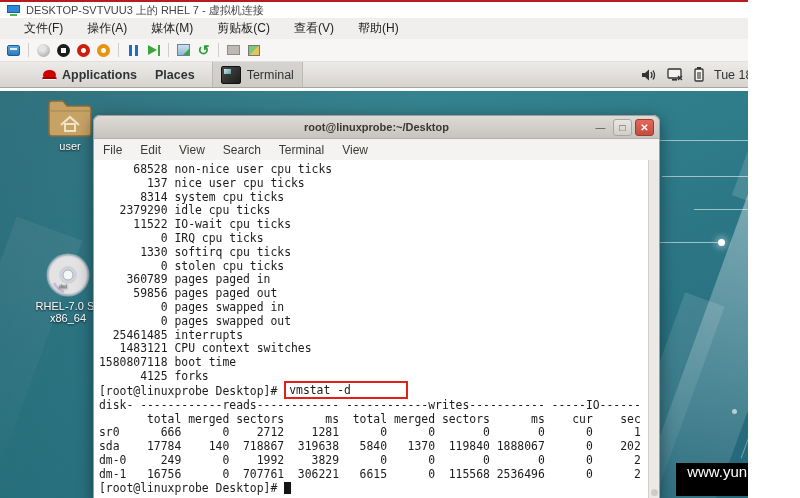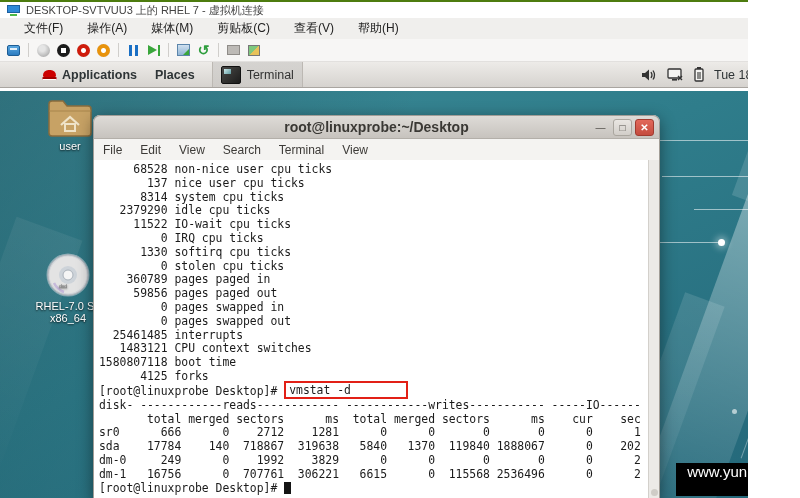--- a/index.html
+++ b/index.html
@@ -1,17 +1,17 @@
 <!DOCTYPE html>
 <html><head>
 <meta charset="utf-8">
 <style>
   * { margin:0; padding:0; box-sizing:border-box; }
   html,body { width:800px; height:498px; overflow:hidden; font-family:"Liberation Sans",sans-serif; background:#fff; }
-  .vm-window { position:relative; width:748px; height:498px; border-top:2px solid #4d7c0f; overflow:hidden; }
+  .vm-window { position:relative; width:748px; height:498px; border-top:2px solid #b91c1c; overflow:hidden; }
 
   
   .vm-titlebar { height:16px; background:#ffffff; display:flex; align-items:center; padding-left:7px; }
   .vm-title { font-size:11px; color:#444; margin-left:6px; white-space:nowrap; }
   .hv-icon { width:13px; height:11px; position:relative; display:inline-block; }
   .hv-icon .scr { position:absolute; top:0; left:0; width:13px; height:8px; background:#2e8ad8; border:1px solid #1b5fa0; }
   .hv-icon .std { position:absolute; bottom:0; left:3px; width:7px; height:2px; background:#4db848; }
   .vm-menubar { height:21px; background:#f0efed; display:flex; align-items:center; font-size:12px; color:#222;padding-left:12px; }
   .vm-menubar span { padding:0 12px; cursor:default; }
   .vm-toolbar { height:23px; background:#f7f6f5; border-bottom:1px solid #e2e0de; display:flex; align-items:center; padding-left:6px; gap:5px; }
@@ -63,21 +63,21 @@
   .dot.sm { width:5px; height:5px; }
 
   
   .dicon { position:absolute; width:76px; text-align:center; color:#fff; font-size:11px; text-shadow:0 1px 2px rgba(0,0,0,0.85); z-index:1; }
   .dicon .glyph { display:flex; justify-content:center; margin-bottom:3px; }
   .dicon .lbl { line-height:12px; }
 
   
   .term-win { position:absolute; left:93px; top:24px; width:567px; height:385px; z-index:5; box-shadow:0 4px 16px rgba(0,0,0,0.45); border-radius:7px 7px 0 0; background:#fff; }
   .t-titlebar { height:24px; background:linear-gradient(180deg,#dedbd7,#c7c3be); border:1px solid #a19d97; border-bottom:1px solid #b3afa9; border-radius:7px 7px 0 0; display:flex; align-items:center; position:relative; }
-  .t-title { flex:1; text-align:center; font-size:14px; font-weight:bold; color:#3a3834; }
+  .t-title { flex:1; text-align:center; font-size:11px; font-weight:bold; color:#3a3834; }
   .t-btns { position:absolute; right:5px; top:3px; display:flex; gap:3px; }
   .t-btn { width:19px; height:17px; border-radius:3px; display:flex; align-items:center; justify-content:center; font-size:10px; color:#55524d; border:1px solid transparent; }
   .t-btn.max { border-color:#aaa69f; background:linear-gradient(180deg,#e9e6e2,#d2cec9); }
   .t-btn.close { background:linear-gradient(180deg,#e2685a,#c44b3e); border-color:#a03a2f; color:#fff; font-weight:bold; }
   .t-menubar { height:21px; background:#f4f3f1; border-left:1px solid #a19d97; border-right:1px solid #a19d97; display:flex; align-items:center; font-size:12px; color:#3c3a37; }
   .t-menubar span { padding:0 9px; }
   .t-content { position:absolute; left:0; right:0; top:45px; bottom:0; background:#fff; border-left:1px solid #a19d97; border-right:1px solid #a19d97; overflow:hidden; font-family:"DejaVu Sans Mono","Liberation Mono",monospace; font-size:11.4px; line-height:13.8px; color:#1b1b1b; padding:3px 14px 0 5px; }
   .t-content pre { font:inherit; white-space:pre; }
   .promptline { white-space:pre; }
   .cmdbox { display:inline-block; border:2px solid #e22016; min-width:124px; padding:0 2px 12px 3px; height:18px; line-height:14px; vertical-align:middle; margin-top:-3px; }

